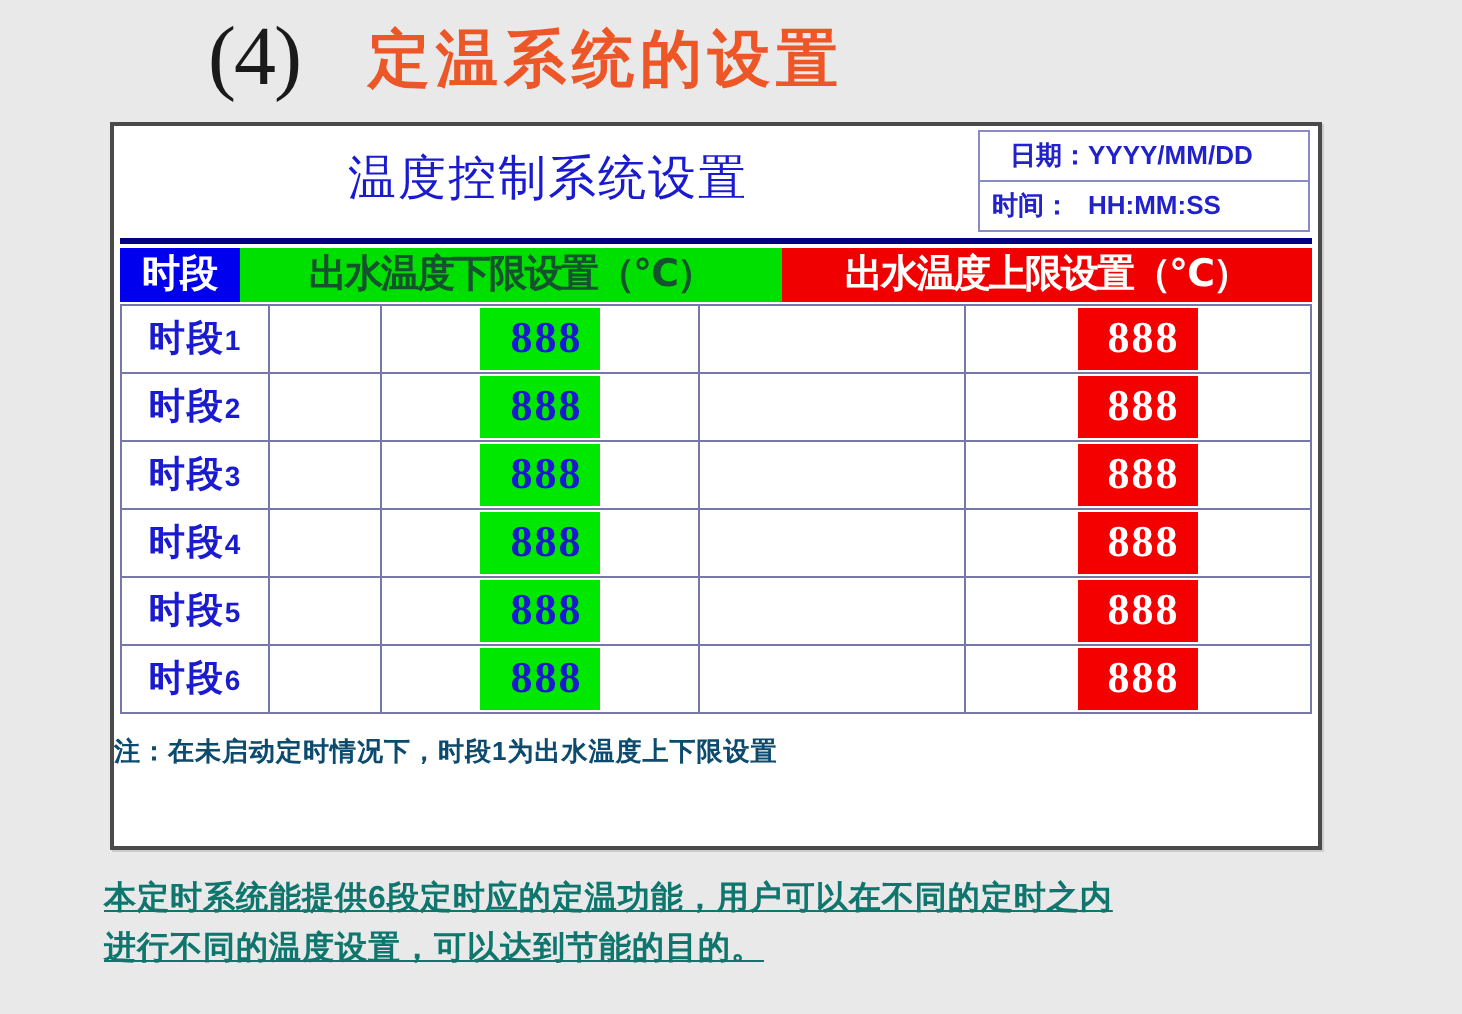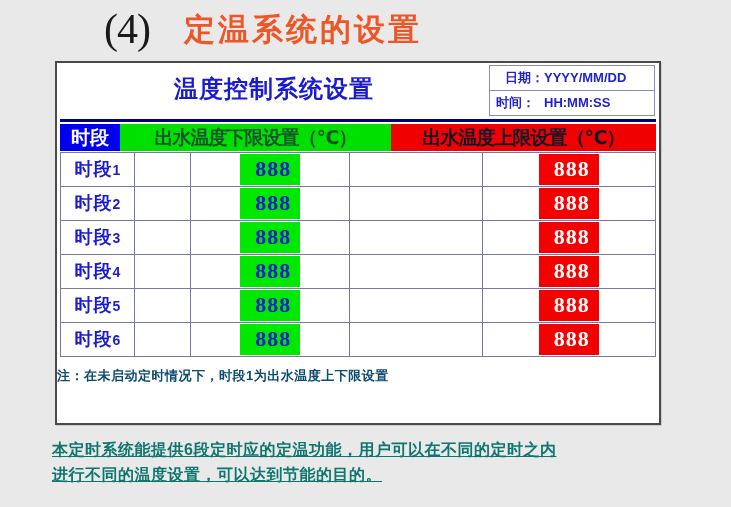--- a/index.html
+++ b/index.html
@@ -66,21 +66,21 @@
     position: absolute;
     left: 0;
     top: 0;
     width: 434px;
     height: 52px;
     display: flex;
     align-items: center;
     justify-content: center;
     color: #1a1ad0;
     font-size: 24px;
-    font-weight: bold;
+    font-weight: normal;
     letter-spacing: 1px;
   }
   #datetime-box {
     position: absolute;
     right: 4px;
     top: 2px;
     width: 166px;
     height: 51px;
     border: 1px solid #8a8ac4;
     box-sizing: border-box;
@@ -131,21 +131,21 @@
   }
   #ch-lower {
     width: 271px;
     background: #00e000;
     color: #14532d;
     letter-spacing: -1px;
   }
   #ch-upper {
     flex: 1;
     background: #f00000;
-    color: #0f172a;
+    color: #ffffff;
     letter-spacing: -1px;
   }
 
   
   #data-table {
     margin: 1px 3px 0 3px;
     border-collapse: collapse;
     width: calc(100% - 6px);
     table-layout: fixed;
   }

